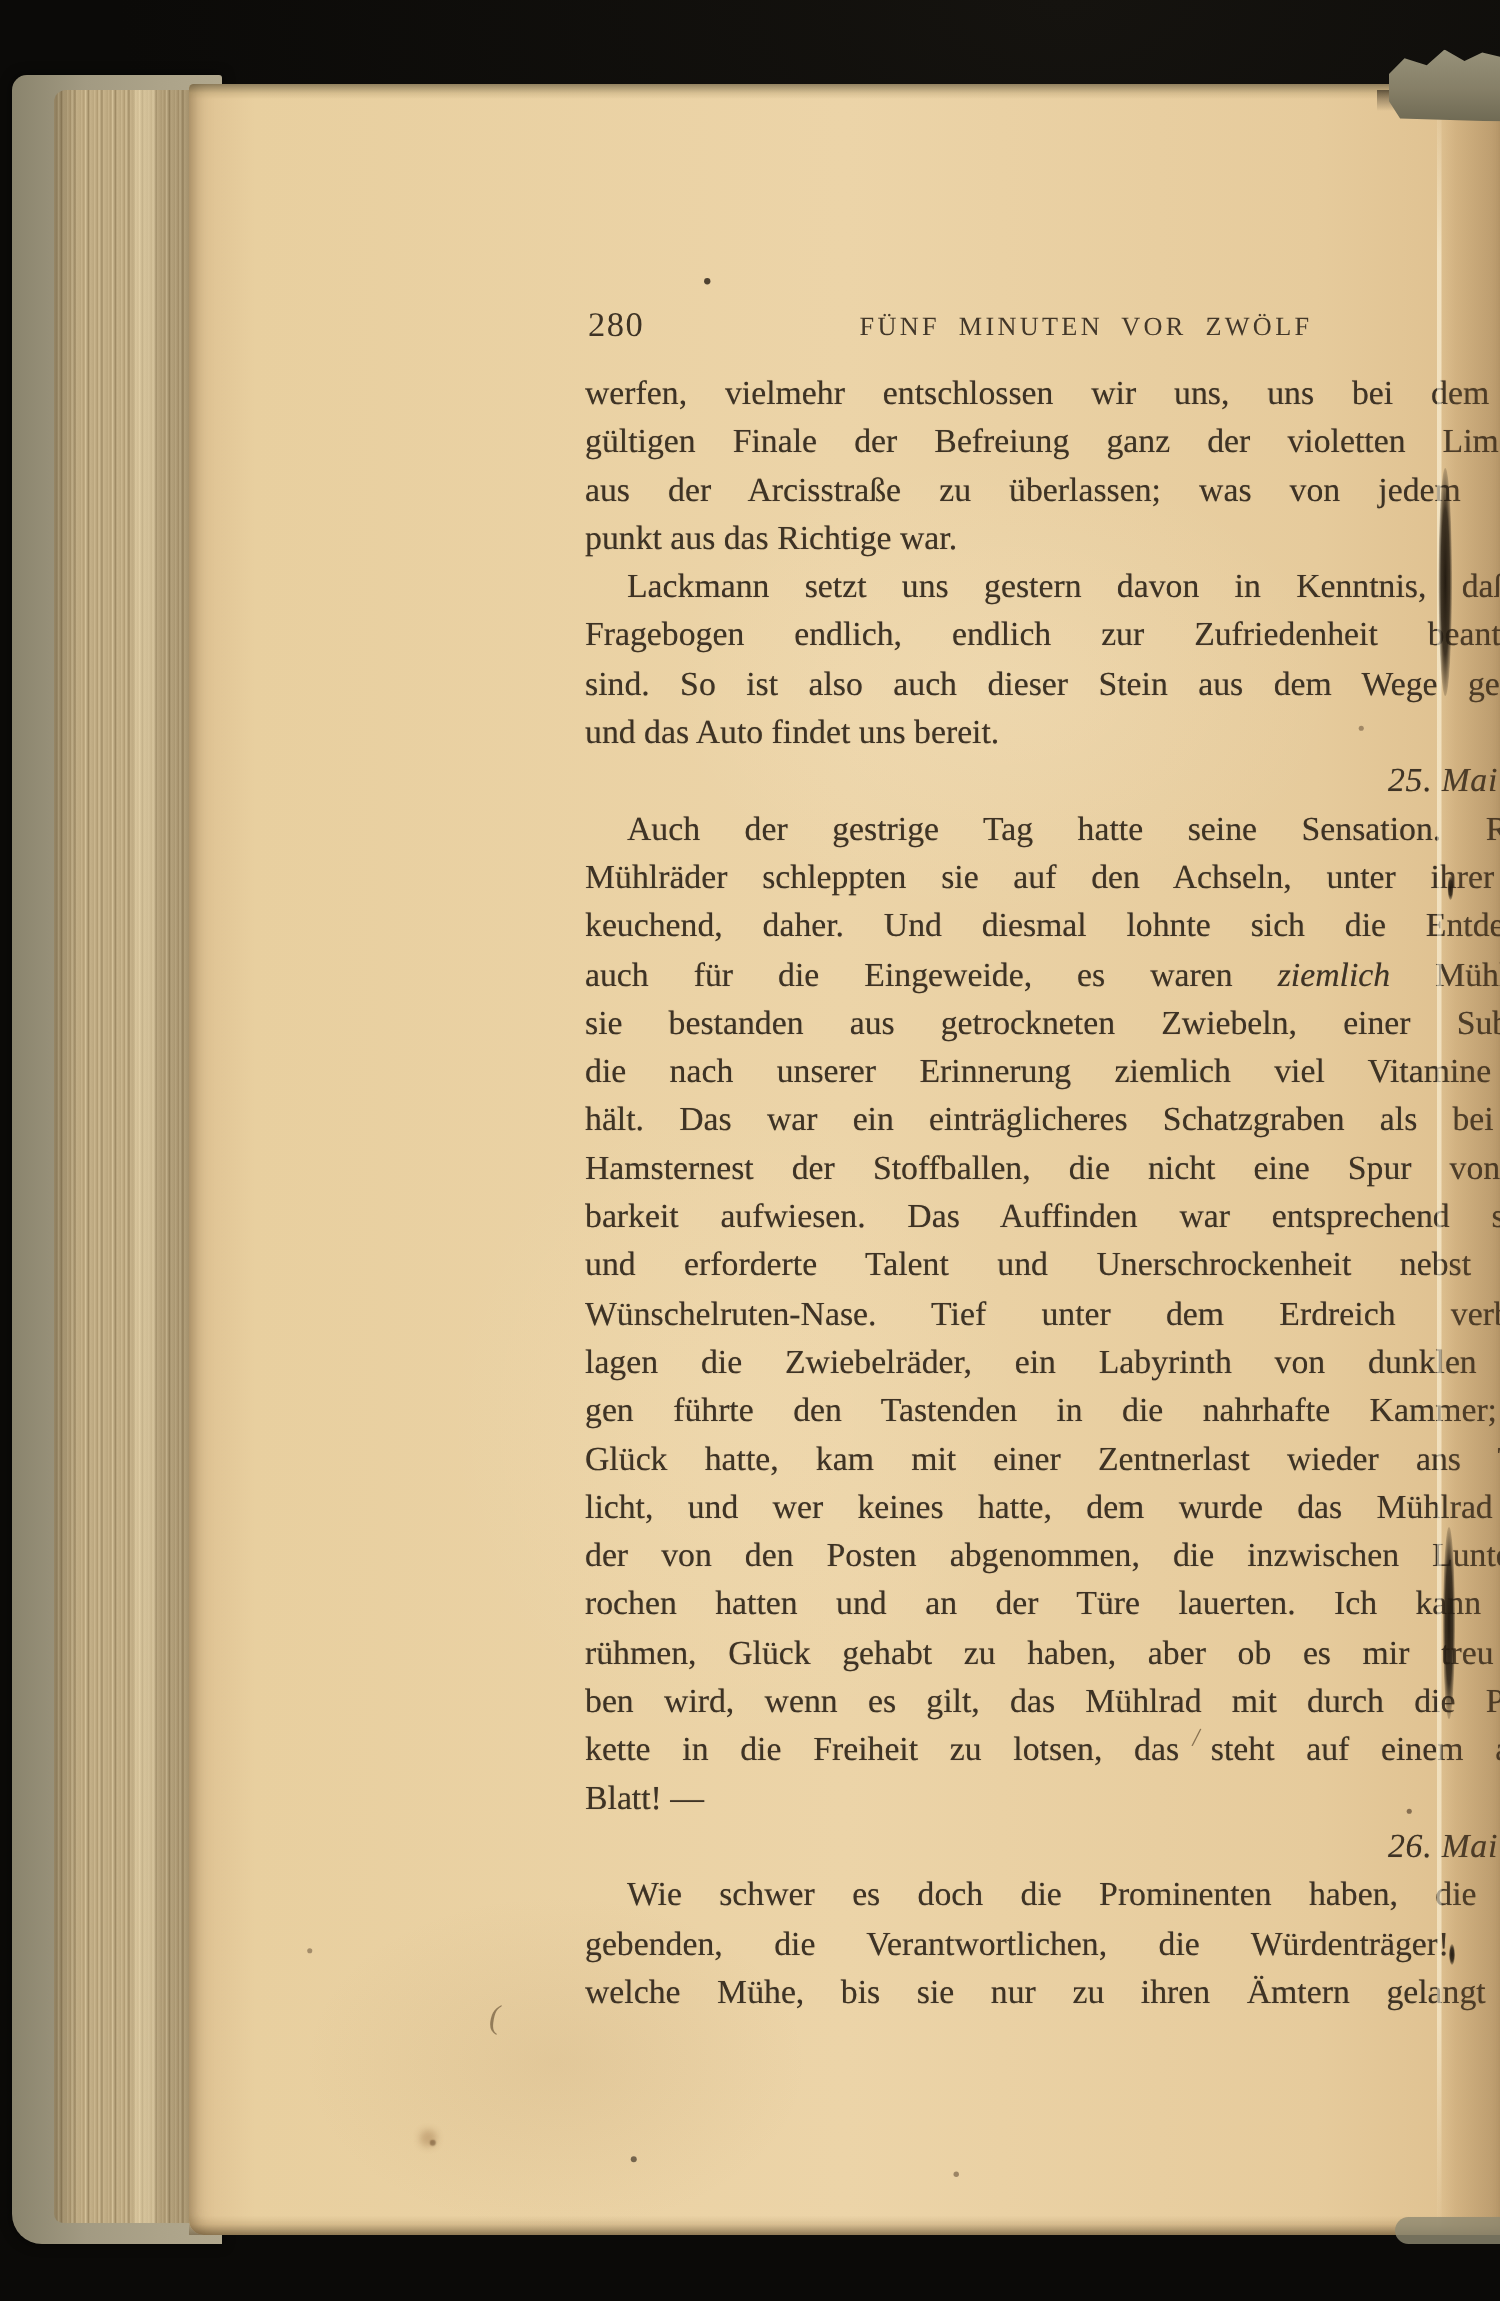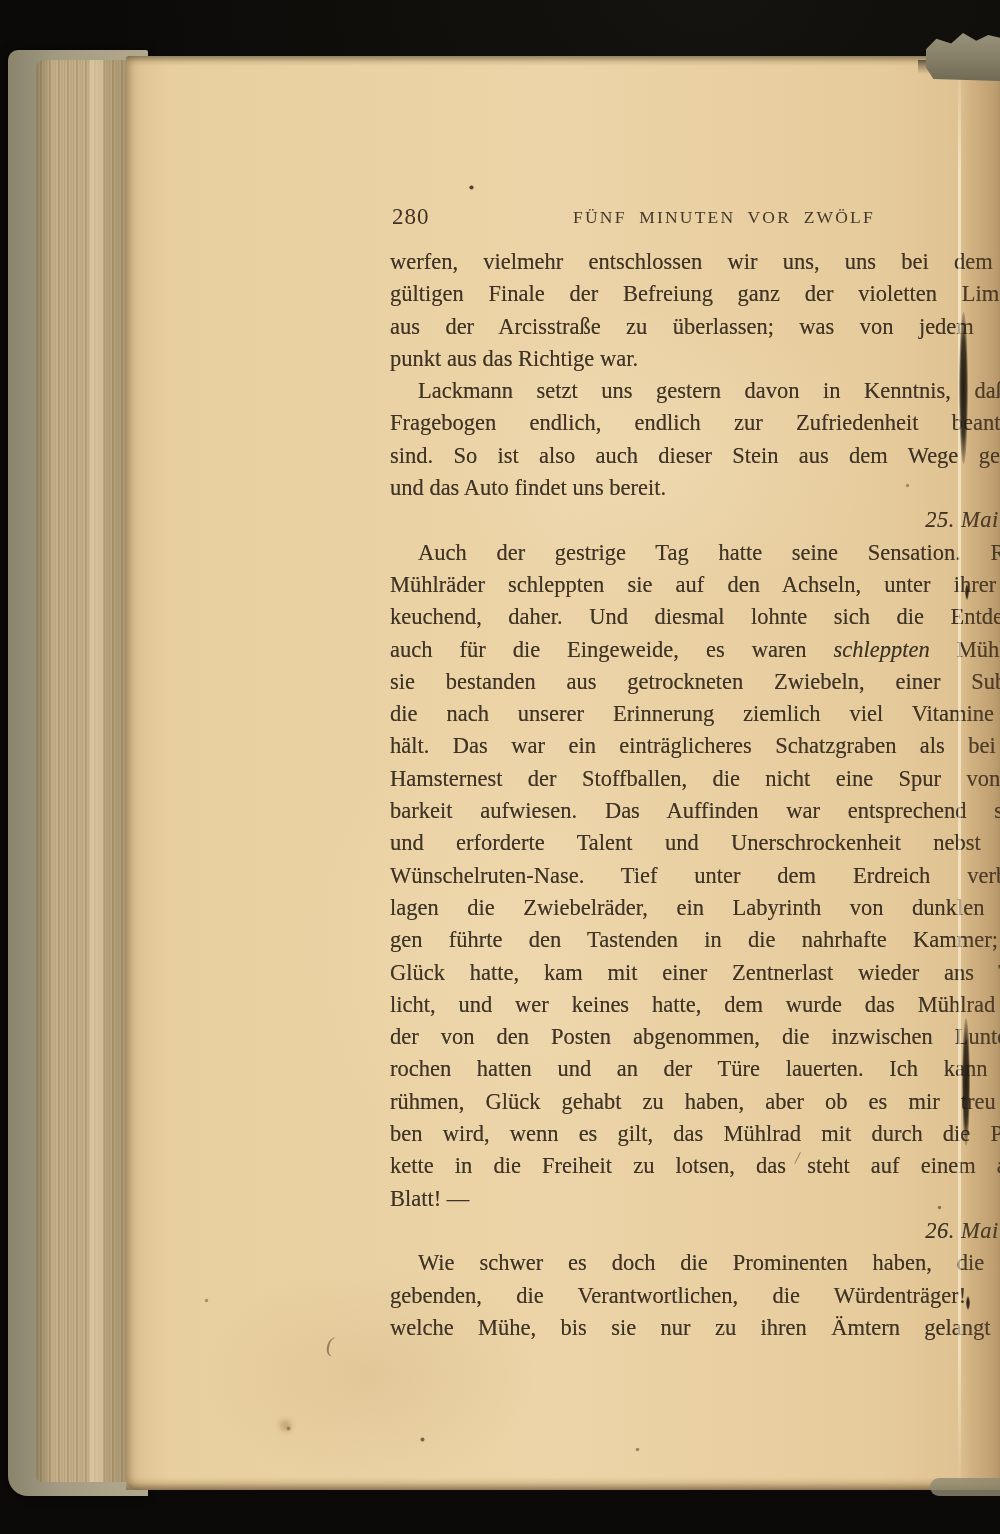--- a/index.html
+++ b/index.html
@@ -115,21 +115,21 @@
           <div class="line indent">Lackmann setzt uns gestern davon in Kenntnis, daß die</div>
           <div class="line">Fragebogen endlich, endlich zur Zufriedenheit beantwortet</div>
           <div class="line">sind. So ist also auch dieser Stein aus dem Wege geräumt,</div>
           <div class="line last">und das Auto findet uns bereit.</div>
         </div>
         <div class="date-line">25. Mai 1945.</div>
         <div>
           <div class="line indent">Auch der gestrige Tag hatte seine Sensation. Riesige</div>
           <div class="line">Mühlräder schleppten sie auf den Achseln, unter ihrer Last</div>
           <div class="line">keuchend, daher. Und diesmal lohnte sich die Entdeckung</div>
-          <div class="line">auch für die Eingeweide, es waren <i>schleppten</i> Mühlräder:</div>
+          <div class="line">auch für die Eingeweide, es waren <i>ziemlich</i> Mühlräder:</div>
           <div class="line">sie bestanden aus getrockneten Zwiebeln, einer Substanz,</div>
           <div class="line">die nach unserer Erinnerung ziemlich viel Vitamine ent-</div>
           <div class="line">hält. Das war ein einträglicheres Schatzgraben als bei dem</div>
           <div class="line">Hamsternest der Stoffballen, die nicht eine Spur von Eß-</div>
           <div class="line">barkeit aufwiesen. Das Auffinden war entsprechend schwer</div>
           <div class="line">und erforderte Talent und Unerschrockenheit nebst einer</div>
           <div class="line">Wünschelruten-Nase. Tief unter dem Erdreich verborgen</div>
           <div class="line">lagen die Zwiebelräder, ein Labyrinth von dunklen Gän-</div>
           <div class="line">gen führte den Tastenden in die nahrhafte Kammer; wer</div>
           <div class="line">Glück hatte, kam mit einer Zentnerlast wieder ans Tages-</div>

